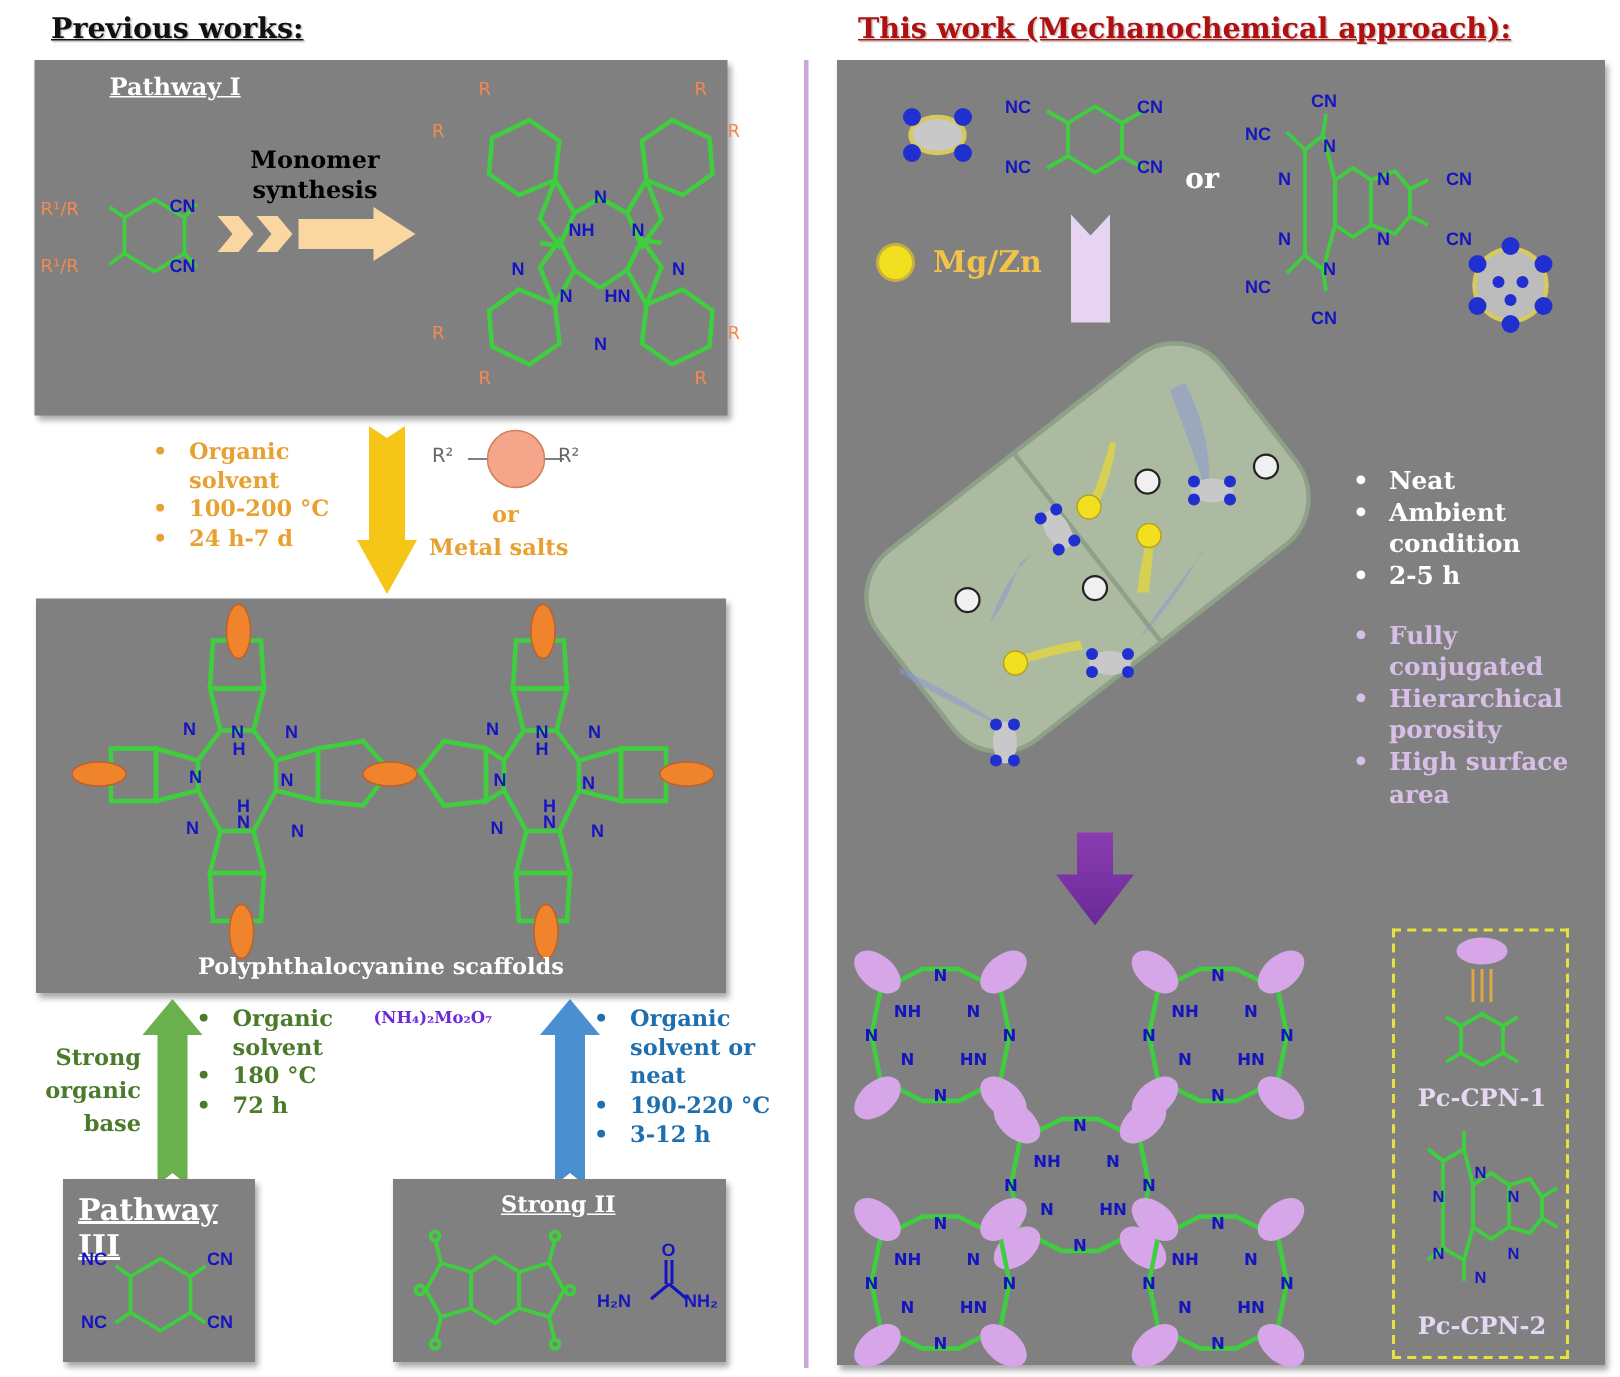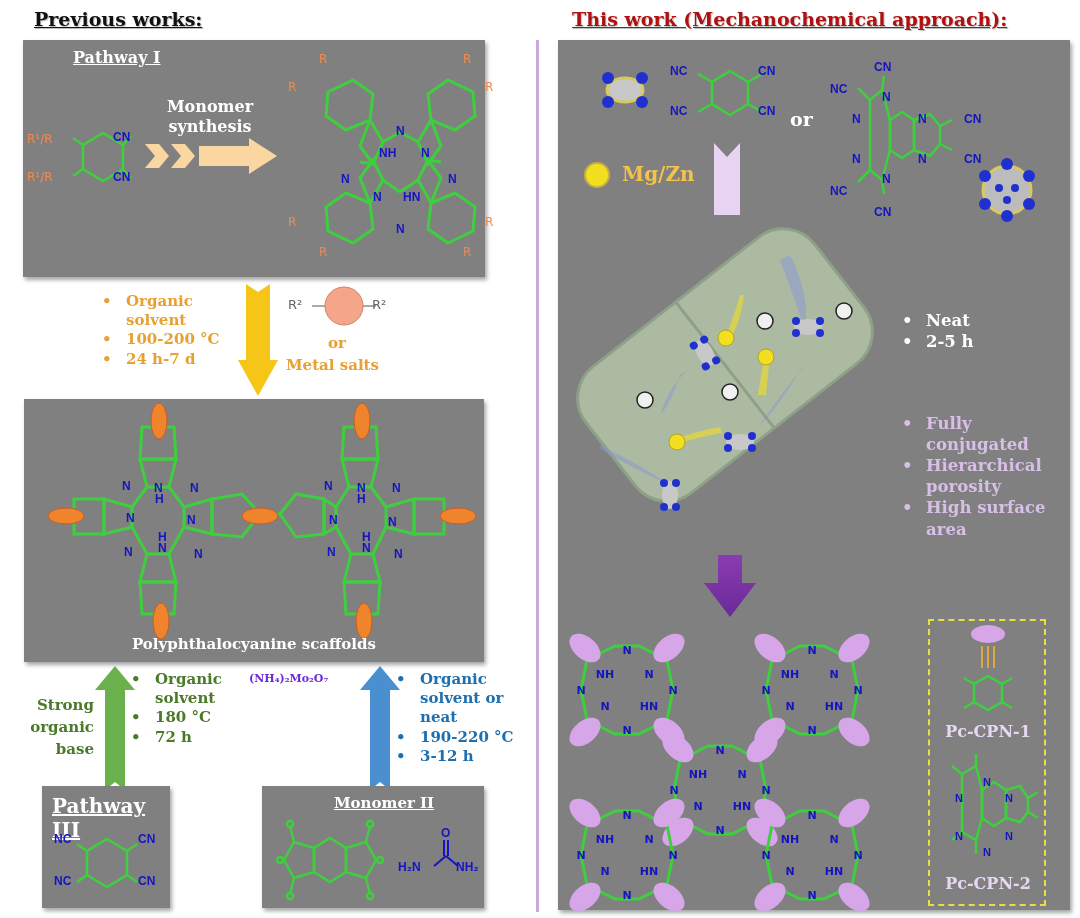--- a/index.html
+++ b/index.html
@@ -32,21 +32,21 @@
       <polygon points="30,5 50,17 50,41 30,53 10,41 10,17"></polygon>
       <line x1="10" y1="17" x2="0" y2="10"></line>
         <line x1="10" y1="41" x2="0" y2="48"></line>
       <line x1="50" y1="17" x2="58" y2="8"></line>
         <line x1="50" y1="41" x2="58" y2="50"></line>
     </g>
   </svg>
   <span class="abs chem" style="left:90px;top:90px;">CN</span>
   <span class="abs chem" style="left:90px;top:130px;">CN</span>
 
-  <div class="abs bold" style="left:132px;top:57px;width:110px;text-align:center;color:#ffffff;font-size:16px;line-height:20px;">
+  <div class="abs bold" style="left:132px;top:57px;width:110px;text-align:center;color:#000000;font-size:16px;line-height:20px;">
     <div>Monomer</div>
     <div>synthesis</div>
   </div>
 
   <svg style="left:118px;top:98px;" width="140" height="36">
     <g fill="#fad7a0">
       <polygon points="4,6 18,6 28,18 18,30 4,30 14,18"></polygon>
       <polygon points="30,6 44,6 54,18 44,30 30,30 40,18"></polygon>
       <polygon points="58,8 108,8 108,0 136,18 108,36 108,28 58,28"></polygon>
     </g>
@@ -205,21 +205,21 @@
         <line x1="55" y1="41" x2="65" y2="48"></line>
     </g>
   </svg>
   <span class="abs chem" style="left:12px;top:46px;">NC</span>
   <span class="abs chem" style="left:96px;top:46px;">CN</span>
   <span class="abs chem" style="left:12px;top:88px;">NC</span>
   <span class="abs chem" style="left:96px;top:88px;">CN</span>
 </div>
 
 <div class="panel" style="left:262px;top:786px;width:222px;height:122px;">
-  <div class="ptitle" style="left:72px;top:8px;font-size:15px;">Monomer II</div>
+  <div class="ptitle" style="left:72px;top:8px;font-size:15px;">Strong II</div>
   <svg style="left:8px;top:34px;" width="120" height="84">
     <g stroke="#3ecf3e" stroke-width="2.5" fill="none">
       <polygon points="60,18 76,28 76,52 60,62 44,52 44,28"></polygon>
       <polygon points="44,28 24,22 14,40 24,58 44,52"></polygon>
       <polygon points="76,28 96,22 106,40 96,58 76,52"></polygon>
       <line x1="24" y1="22" x2="20" y2="6"></line>
         <line x1="24" y1="58" x2="20" y2="74"></line>
       <line x1="96" y1="22" x2="100" y2="6"></line>
         <line x1="96" y1="58" x2="100" y2="74"></line>
       <circle cx="20" cy="4" r="3"></circle>
@@ -375,20 +375,21 @@
         <circle cx="-12" cy="-6" r="4" fill="#2030d0"></circle>
         <circle cx="12" cy="-6" r="4" fill="#2030d0"></circle>
         <circle cx="-12" cy="6" r="4" fill="#2030d0"></circle>
         <circle cx="12" cy="6" r="4" fill="#2030d0"></circle>
       </g>
   </g>
 </svg>
 
 <ul class="abs bl bold" style="left:898px;top:310px;color:#ffffff;font-size:16.5px;width:175px;line-height:1.2;">
   <li>Neat</li>
+  <li>Ambient condition</li>
   <li>2-5 h</li>
 </ul>
 <ul class="abs bl bold" style="left:898px;top:413px;color:#d8bfe8;font-size:16.5px;width:175px;line-height:1.28;">
   <li>Fully conjugated</li>
   <li>Hierarchical porosity</li>
   <li>High surface area</li>
 </ul>
 
 <svg style="left:704px;top:555px;" width="52" height="68">
   <defs>

